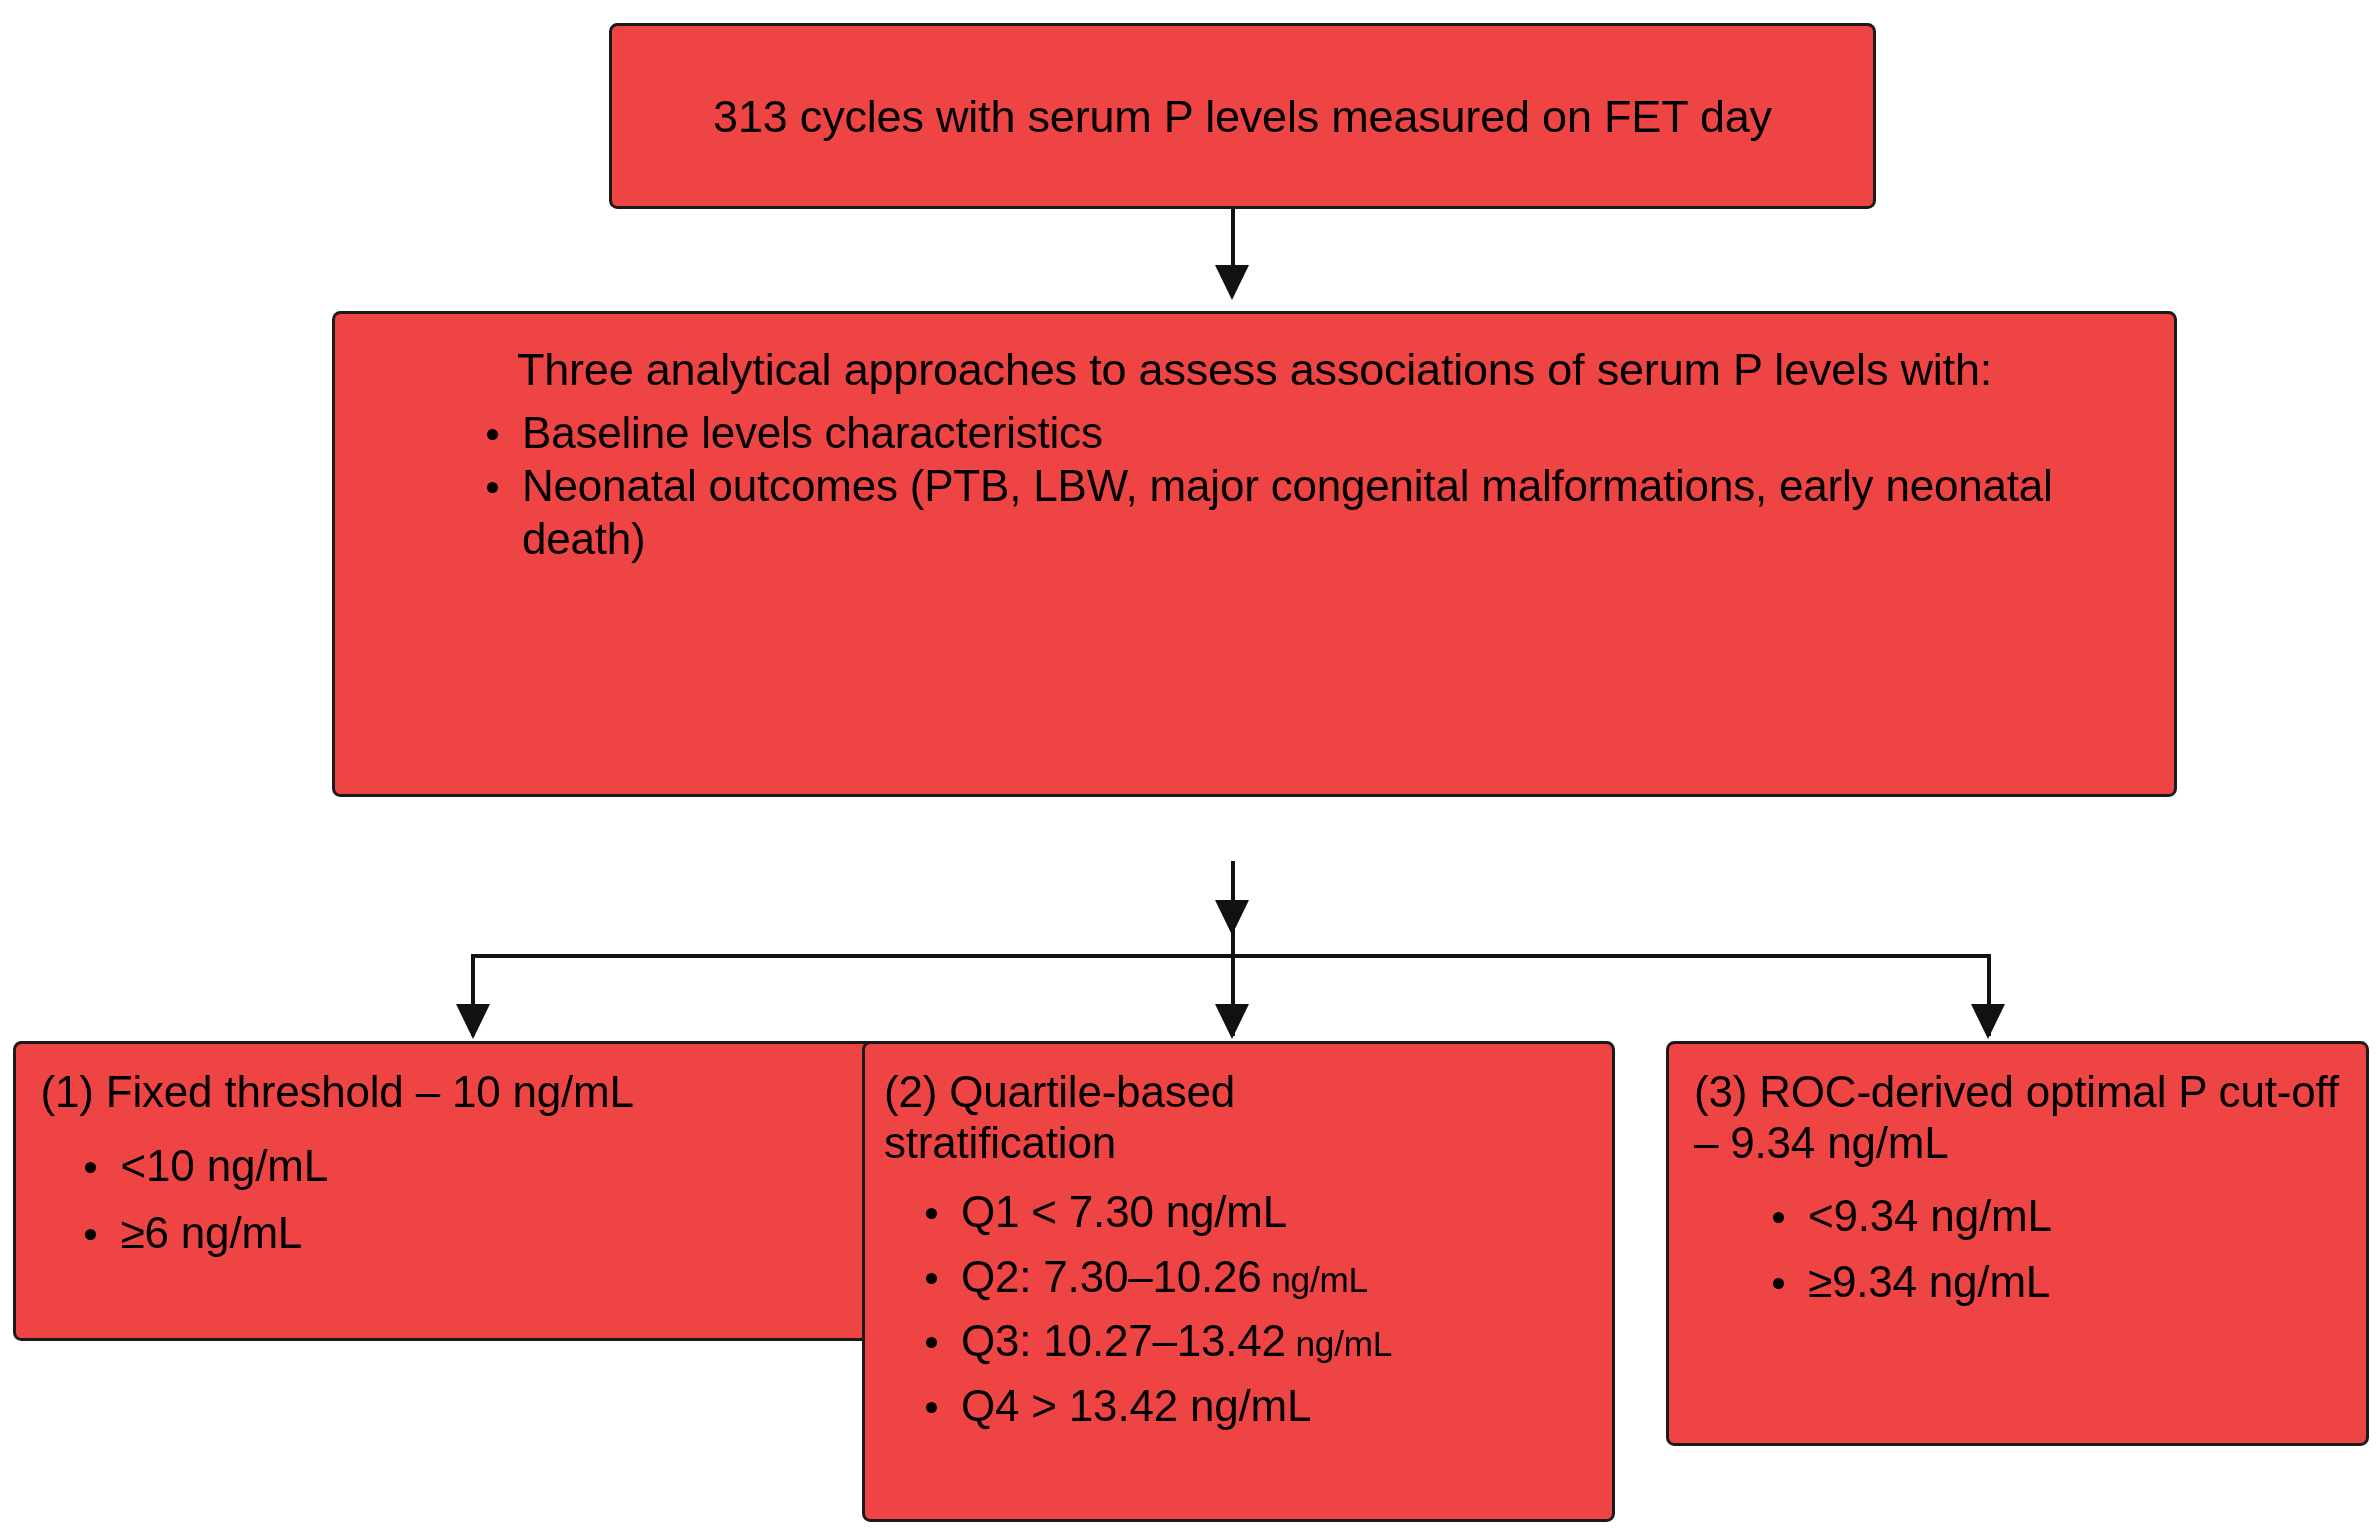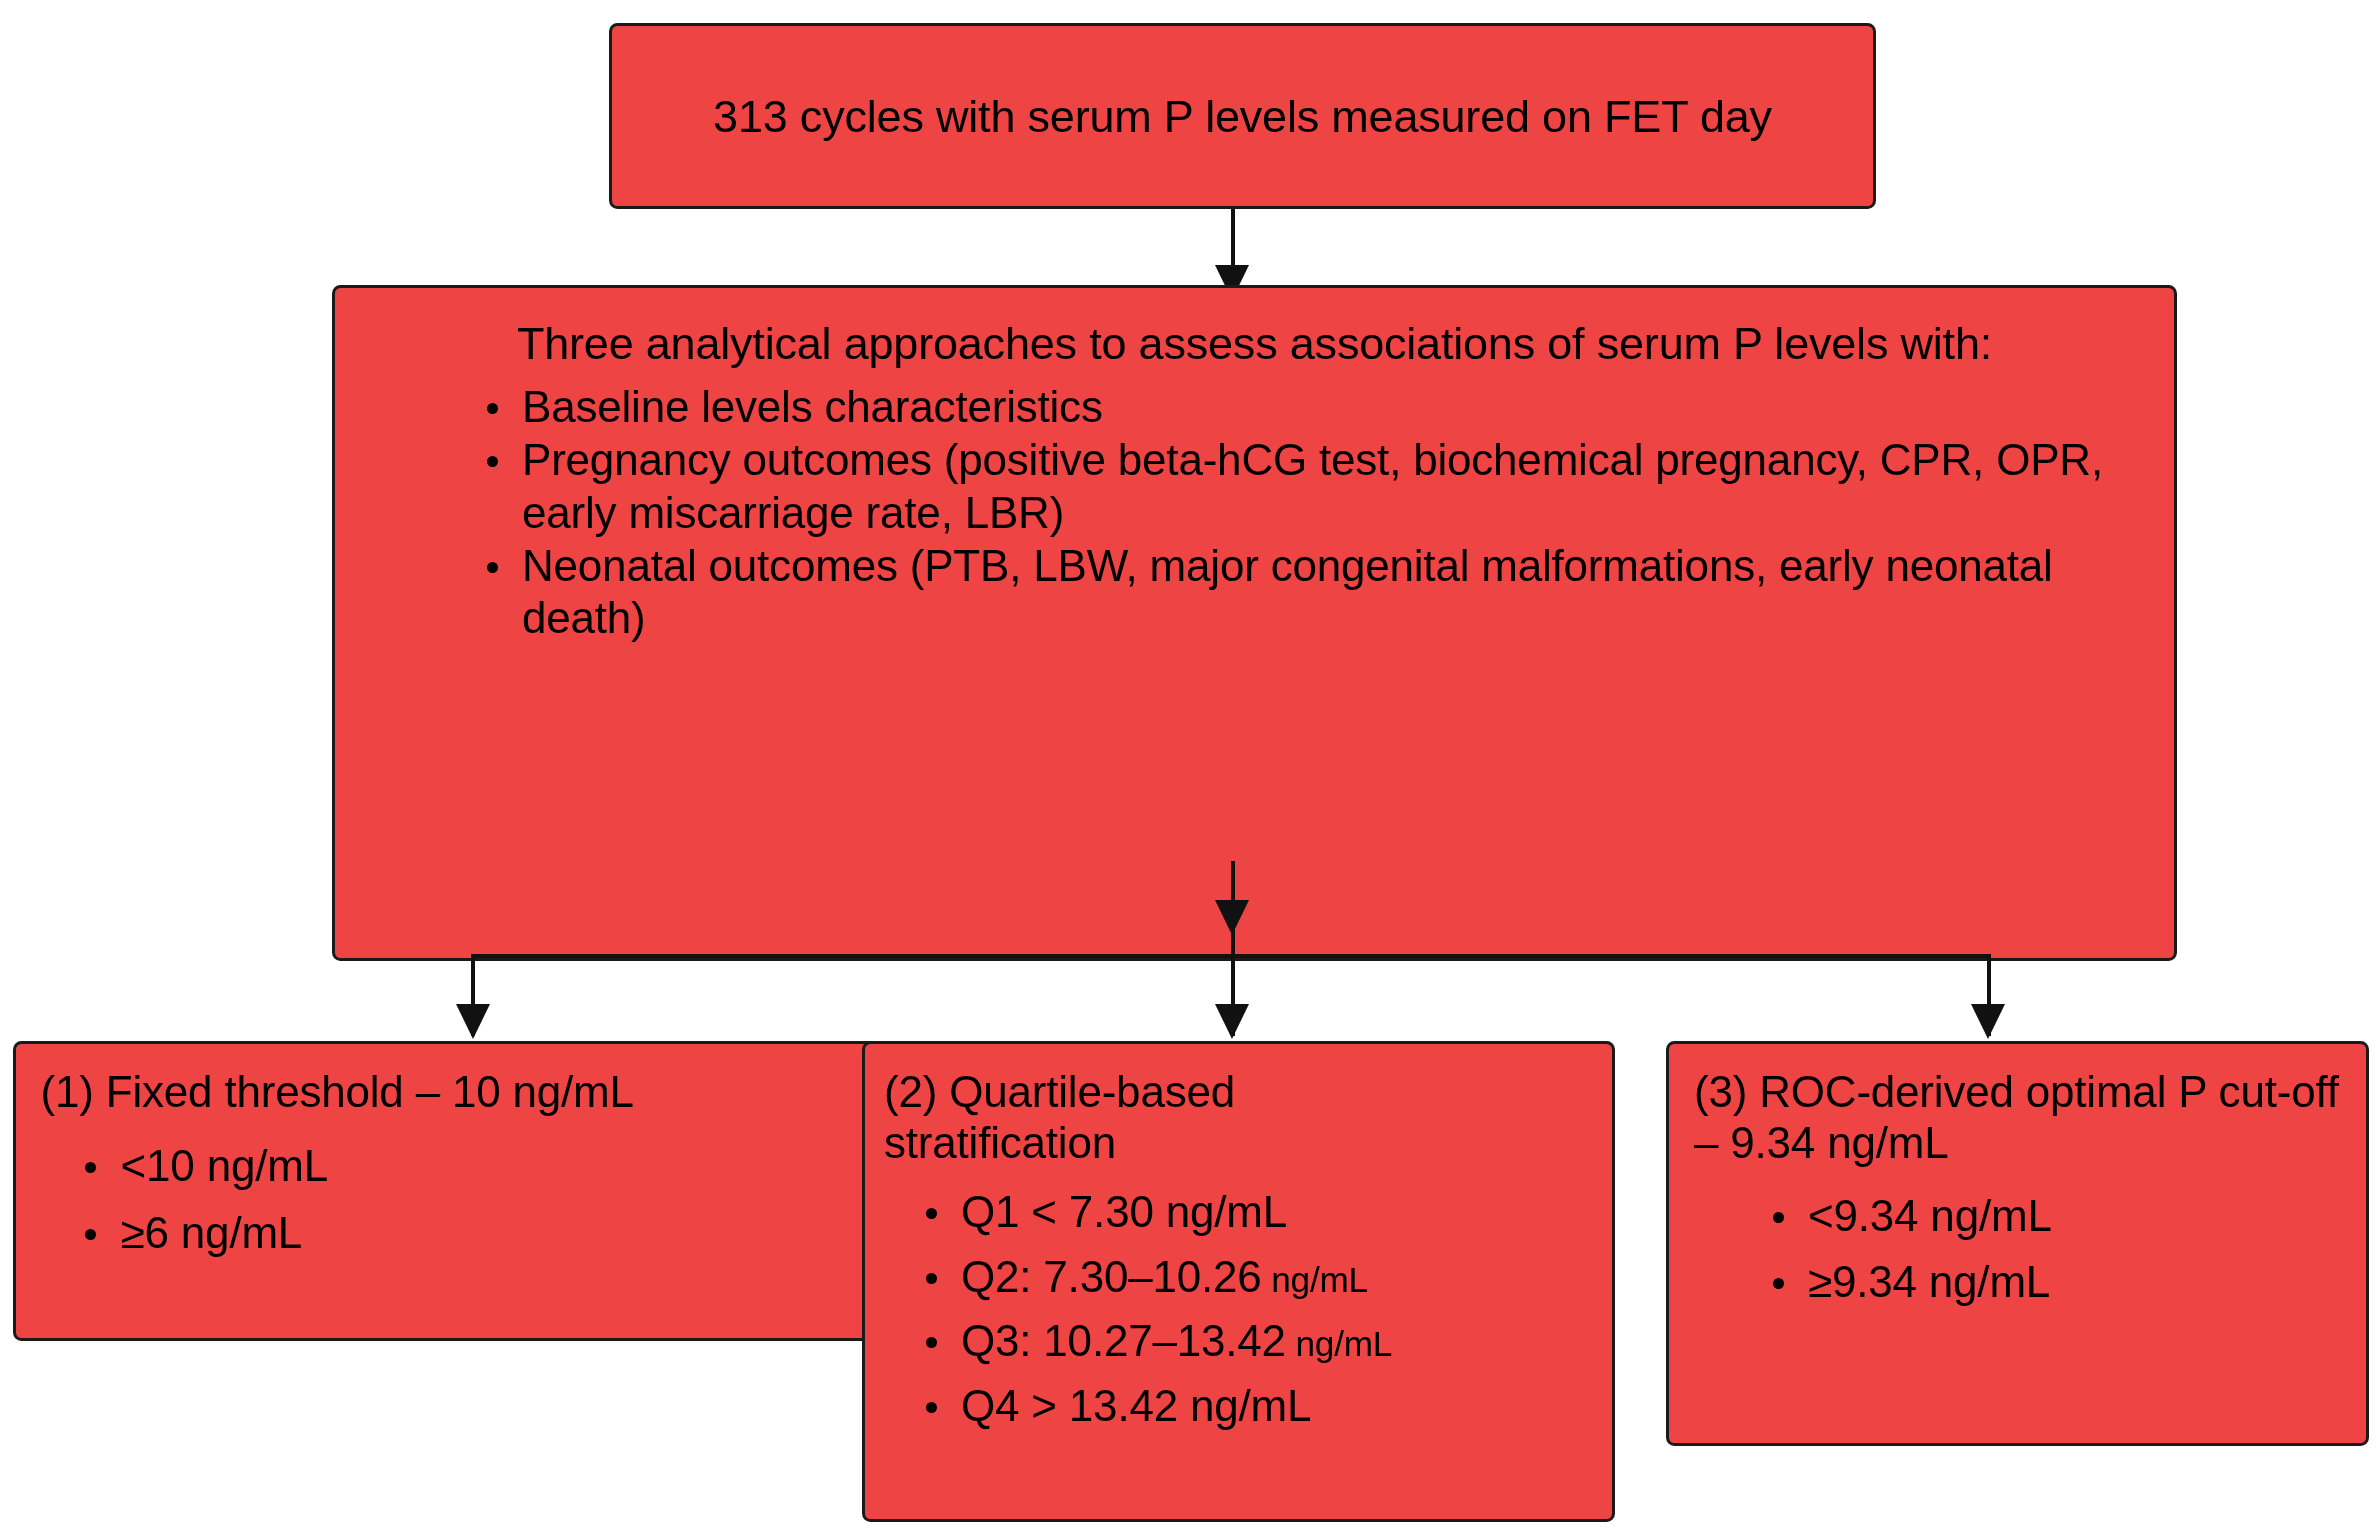--- a/index.html
+++ b/index.html
@@ -107,29 +107,26 @@
 
   <div class="node" style="left:609px; top:23.4px; width:1267px; height:186px;">
     <div class="node-body" style="display:flex; align-items:center; justify-content:center;">
       <div class="centered-title" style="max-width:1155px;">313 cycles with serum P levels measured on FET day</div>
     </div>
   </div>
 
   <div class="vline" style="left:1231px; top:209px; height:60px;"></div>
   <div class="arrowhead" style="left:1215px; top:265px;"></div>
 
-  <div class="node" style="left:332px; top:285px; width:1845px; height:676px;">
+  <div class="node" style="left:332px; top:311px; width:1845px; height:486px;">
     <div class="node-body" style="padding:28.5px 33px 16.7px 33px;">
       <div class="centered-title" style="max-width:1674px; margin:0 auto 11.7px auto;">Three analytical approaches to assess associations of serum P levels with:</div>
       <ul class="bullets" style="margin-left:107px; margin-right:33px;">
         <li>
           <span>Baseline levels characteristics</span>
-        </li>
-        <li>
-          <span>Pregnancy outcomes (positive beta-hCG test, biochemical pregnancy, CPR, OPR, early miscarriage rate, LBR)</span>
         </li>
         <li>
           <span>Neonatal outcomes (PTB, LBW, major congenital malformations, early neonatal death)</span>
         </li>
       </ul>
     </div>
   </div>
 
   <div class="vline" style="left:1231px; top:861px; height:95px;"></div>
   <div class="arrowhead" style="left:1215px; top:900px;"></div>

